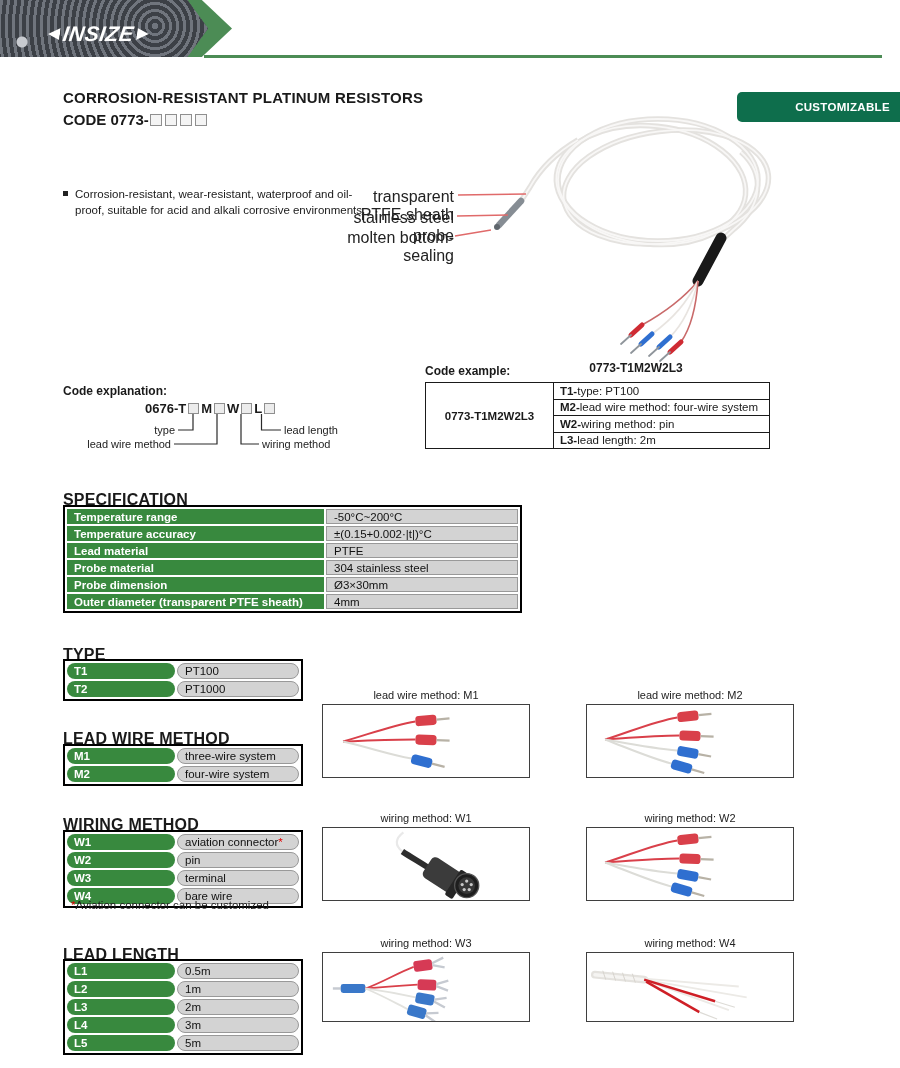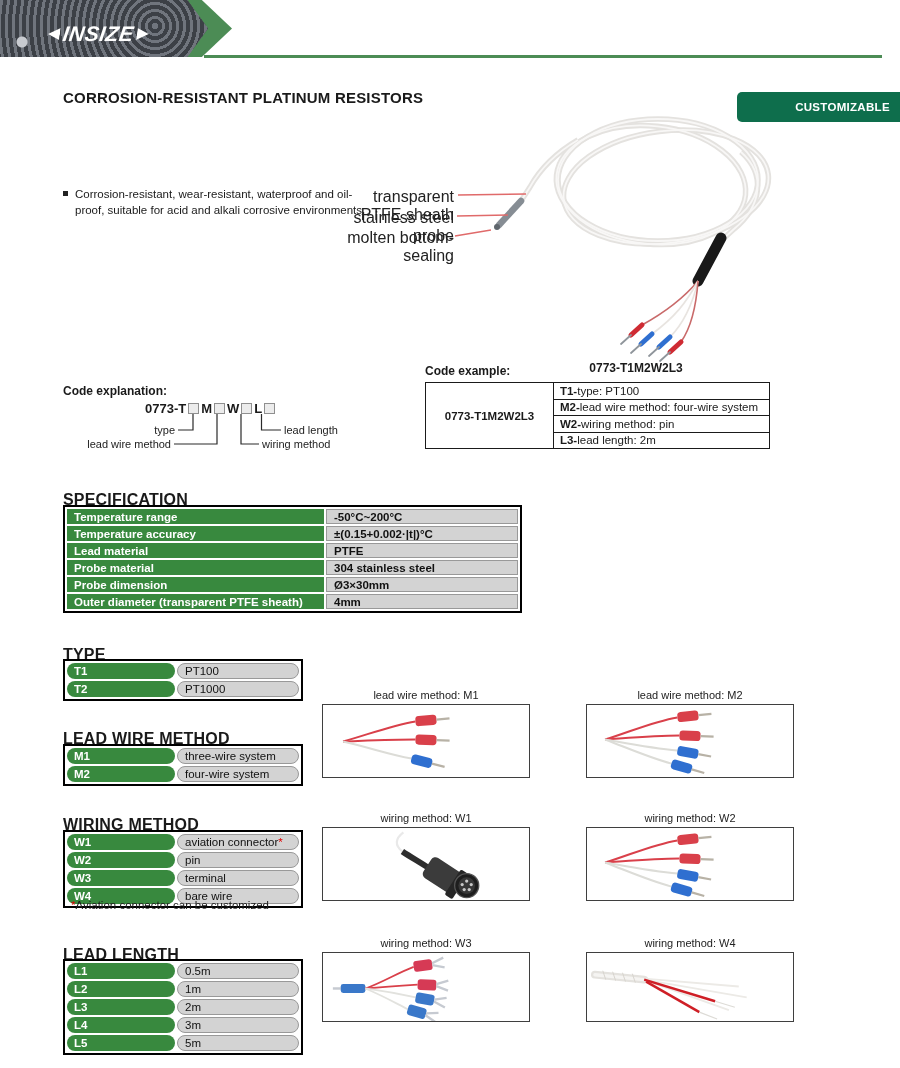--- a/index.html
+++ b/index.html
@@ -64,21 +64,21 @@
   .exm-code { width:118px; text-align:center; font-weight:bold; font-size:12px; }
   .exm-val { width:212px; }
   .bcode { font-weight:bold; }
 
   
   .sec-h { font-size:16px; font-weight:bold; letter-spacing:.2px; }
   table.gtbl { border-collapse:separate; border-spacing:2px; background:#fff; border:2px solid #000000; }
   table.gtbl td { font-size:11.5px; padding:0 7px; vertical-align:middle; }
   td.g { background:#38893e; color:#fff; font-weight:bold; }
   td.v { background:#d3d3d3; color:#111; border:1px solid #999; }
-  .spec-tbl td { height:13px; } .spec-tbl td.g { width:243px; } .spec-tbl td.v { width:176px;font-weight:bold; }
+  .spec-tbl td { height:13px; } .spec-tbl td.g { width:243px; } .spec-tbl td.v { width:176px; }
   .sm-tbl td { height:14px;border-radius:8px; } .sm-tbl td.g { width:94px; } .sm-tbl td.v { width:106px; }
   .abs { position:absolute; }
   .red { color:#e00000; }
   .note { position:absolute; left:63px; top:899px; font-size:11.5px;padding-left:8px; }
 
   
   .figcap { position:absolute; width:208px; text-align:center; font-size:11px; color:#222; }
   .figbox { position:absolute; width:208px; border:1.5px solid #3f3f3f; background:#fff; box-sizing:border-box; }
   .figbox svg { display:block; width:100%; height:100%; }
 </style>
@@ -92,20 +92,21 @@
     <div class="logo">
       <span class="arrow-l"></span>
       <span class="logo-text">INSIZE</span>
       <span class="arrow-r"></span>
     </div>
   </div>
   <div class="header-line"></div>
 
   <div class="title-block">
     <div class="title-l1">CORROSION-RESISTANT PLATINUM RESISTORS</div>
+    <div class="title-l2"><span>CODE 0773-</span><span class="tsq"></span><span class="tsq"></span><span class="tsq"></span><span class="tsq"></span></div>
   </div>
   <div class="badge">CUSTOMIZABLE</div>
 
   <div class="bullet">
     <span class="bullet-sq"></span>
     <span>Corrosion-resistant, wear-resistant, waterproof and oil-proof, suitable for acid and alkali corrosive environments</span>
   </div>
 
   <div class="product">
     <svg width="545" height="275" viewBox="0 0 545 275">
@@ -149,21 +150,21 @@
       </g>
     </svg>
     <div class="plabel" style="top:78px;">transparent PTFE sheath</div>
     <div class="plabel" style="top:99px;">stainless steel probe</div>
     <div class="plabel" style="top:119px;">molten bottom-sealing</div>
     <div class="pcaption">0773-T1M2W2L3</div>
   </div>
 
   <div class="code-exp">
     <div class="code-exp-h">Code explanation:</div>
-    <div class="code-line"><span>0773-T</span><span class="csq"></span><span>M</span><span class="csq"></span><span>W</span><span class="csq"></span><span>L</span><span class="csq"></span></div>
+    <div class="code-line"><span>0676-T</span><span class="csq"></span><span>M</span><span class="csq"></span><span>W</span><span class="csq"></span><span>L</span><span class="csq"></span></div>
     <svg width="310" height="85" viewBox="0 0 310 85" style="position:absolute;left:0;top:0;">
       <g stroke="#2a2a2a" stroke-width="1.2" fill="none">
         <path d="M130 30 V46 H115"></path>
         <path d="M154 30 V60 H111"></path>
         <path d="M178 30 V60 H196"></path>
         <path d="M198.5 30 V46 H218"></path>
       </g>
     </svg>
     <div class="ce-label ce-type">type</div>
     <div class="ce-label ce-lwm">lead wire method</div>

